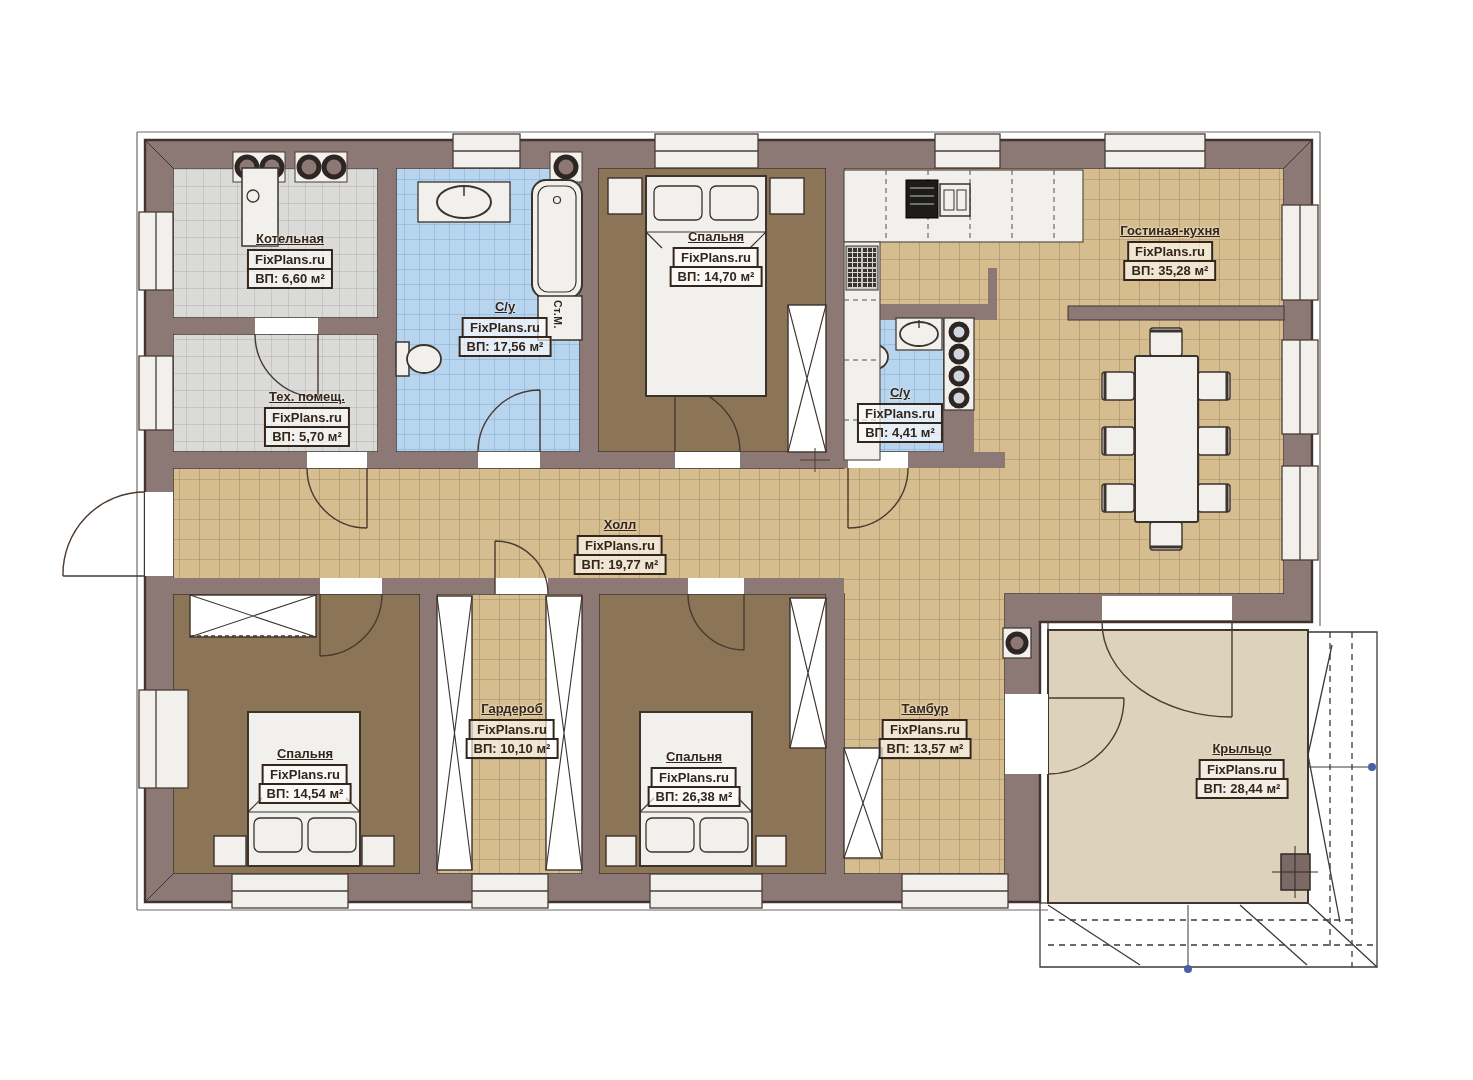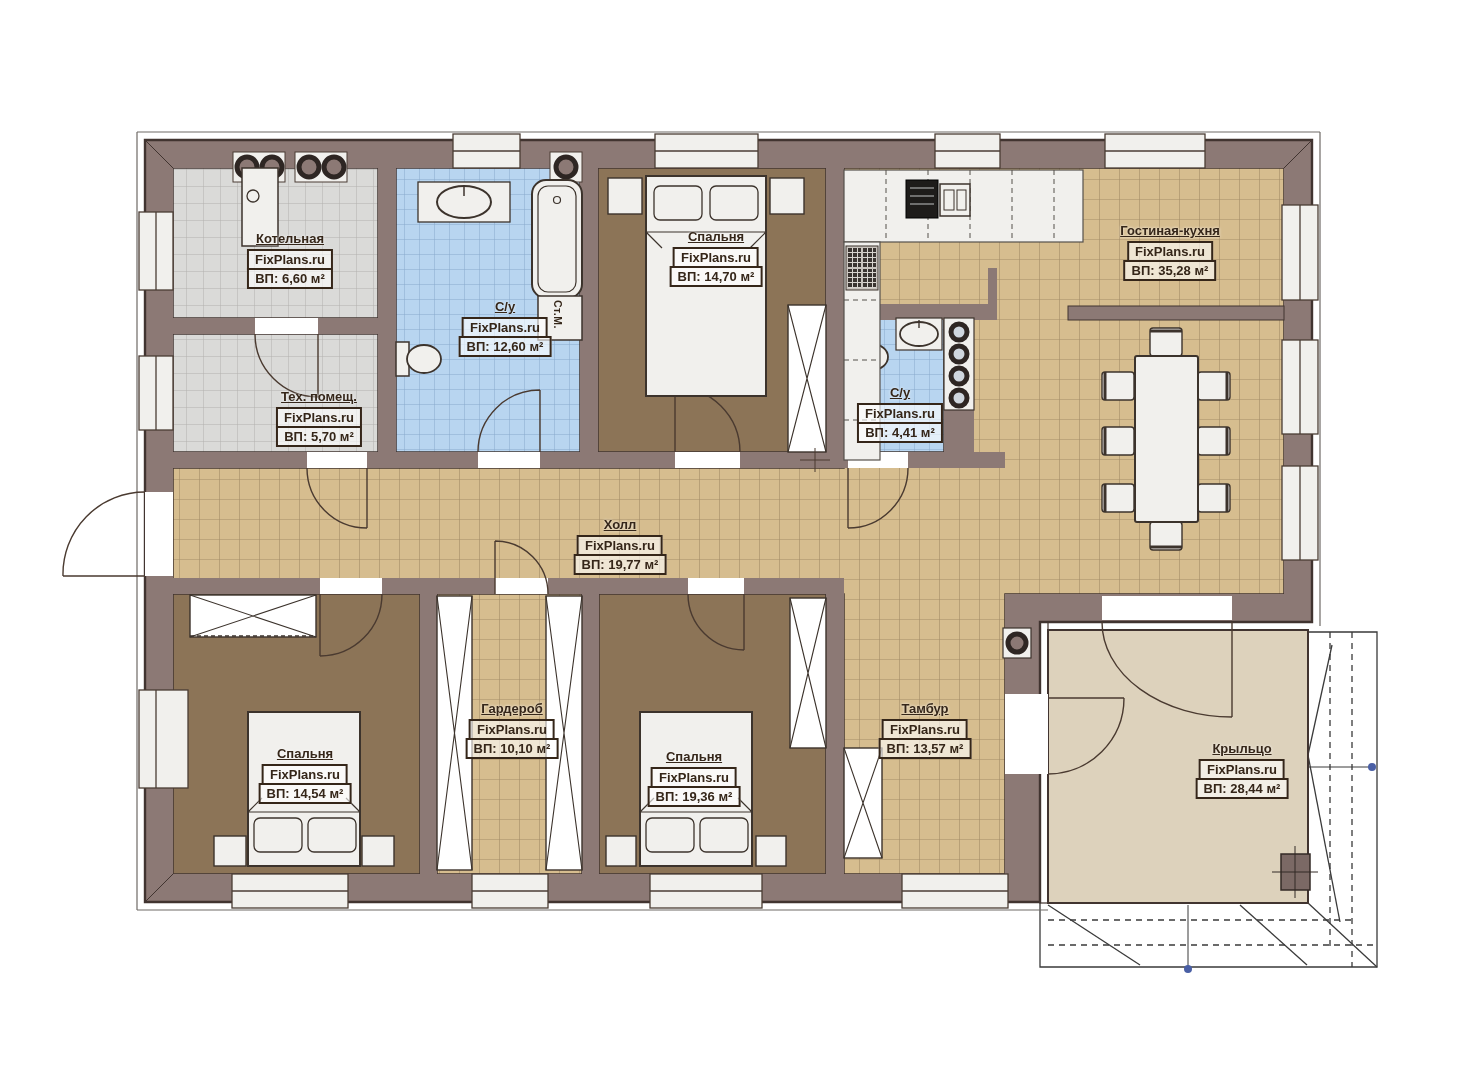--- a/index.html
+++ b/index.html
@@ -346,29 +346,29 @@
   <g stroke="#4a3a30" stroke-width="1" fill="none">
     <path d="M800,460 H830 M815,448 V472"></path>
   </g>
 </svg>
 
 <div class="room-label" style="left:290px;top:232px">
   <div class="room-name">Котельная</div>
   <div class="label-box">FixPlans.ru</div>
   <div class="label-box area">ВП: 6,60 м²</div>
 </div>
-<div class="room-label" style="left:319px;top:390px">
+<div class="room-label" style="left:307px;top:390px">
   <div class="room-name">Тех. помещ.</div>
   <div class="label-box">FixPlans.ru</div>
   <div class="label-box area">ВП: 5,70 м²</div>
 </div>
 <div class="room-label" style="left:505px;top:300px">
   <div class="room-name">С/у</div>
   <div class="label-box">FixPlans.ru</div>
-  <div class="label-box area">ВП: 12,60 м²</div>
+  <div class="label-box area">ВП: 17,56 м²</div>
 </div>
 <div class="room-label" style="left:716px;top:230px">
   <div class="room-name">Спальня</div>
   <div class="label-box">FixPlans.ru</div>
   <div class="label-box area">ВП: 14,70 м²</div>
 </div>
 <div class="room-label" style="left:1170px;top:224px">
   <div class="room-name">Гостиная-кухня</div>
   <div class="label-box">FixPlans.ru</div>
   <div class="label-box area">ВП: 35,28 м²</div>
@@ -389,21 +389,21 @@
   <div class="label-box area">ВП: 10,10 м²</div>
 </div>
 <div class="room-label" style="left:305px;top:747px">
   <div class="room-name">Спальня</div>
   <div class="label-box">FixPlans.ru</div>
   <div class="label-box area">ВП: 14,54 м²</div>
 </div>
 <div class="room-label" style="left:694px;top:750px">
   <div class="room-name">Спальня</div>
   <div class="label-box">FixPlans.ru</div>
-  <div class="label-box area">ВП: 19,36 м²</div>
+  <div class="label-box area">ВП: 26,38 м²</div>
 </div>
 <div class="room-label" style="left:925px;top:702px">
   <div class="room-name">Тамбур</div>
   <div class="label-box">FixPlans.ru</div>
   <div class="label-box area">ВП: 13,57 м²</div>
 </div>
 <div class="room-label" style="left:1242px;top:742px">
   <div class="room-name">Крыльцо</div>
   <div class="label-box">FixPlans.ru</div>
   <div class="label-box area">ВП: 28,44 м²</div>

